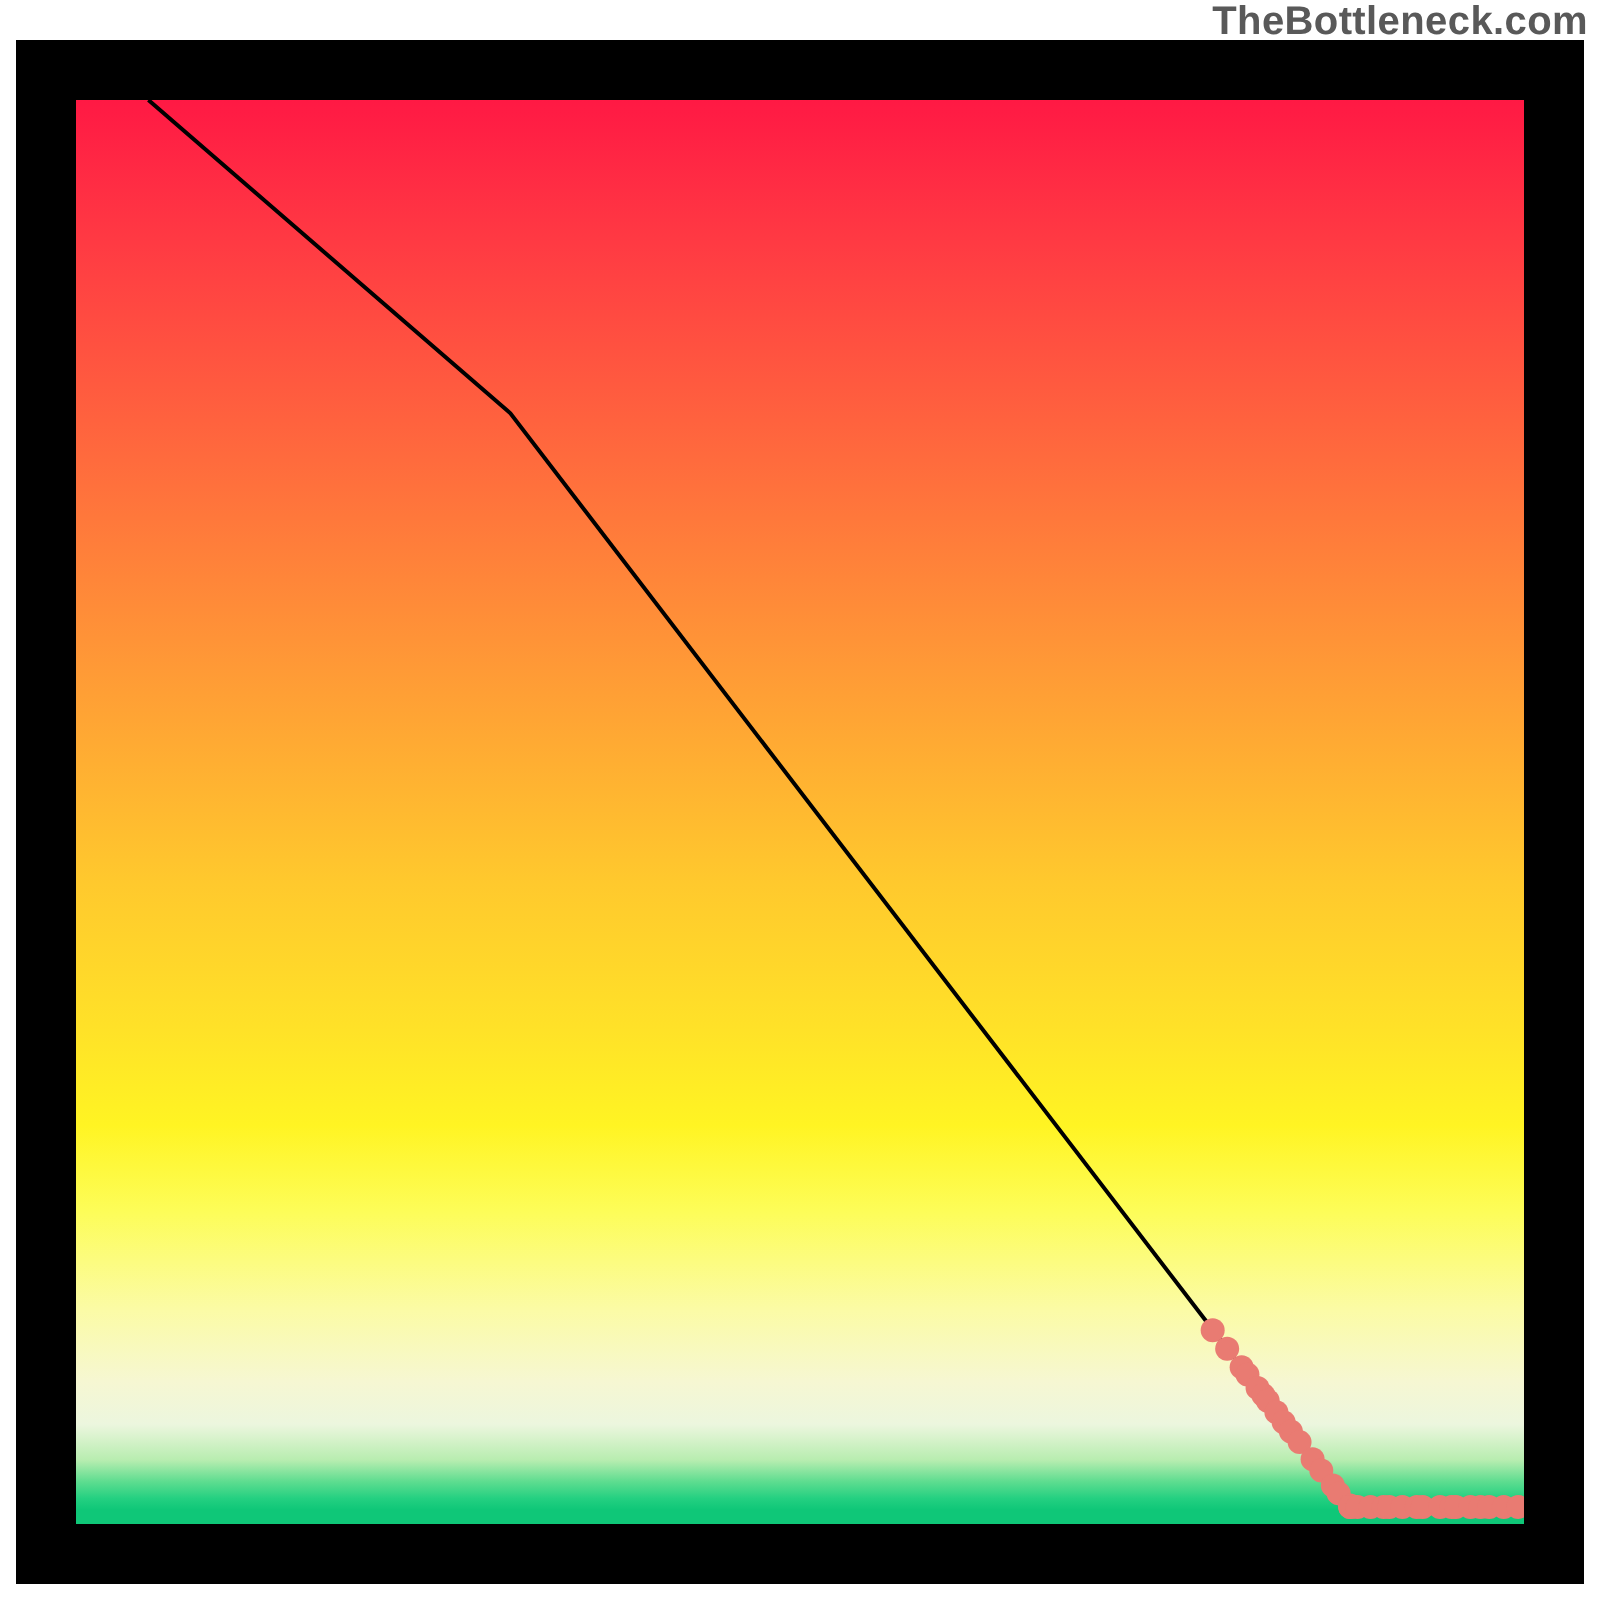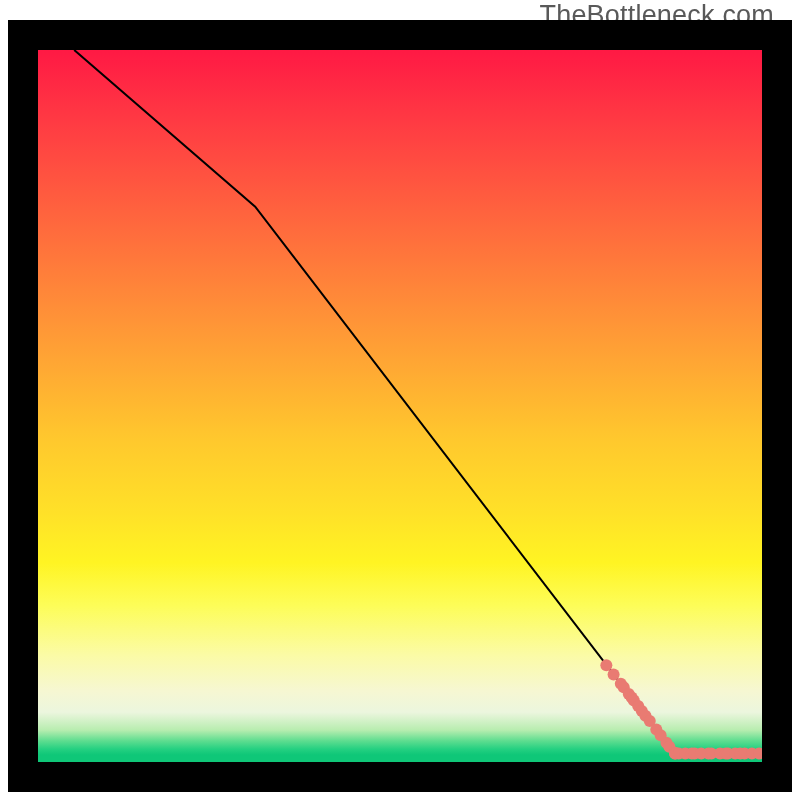--- a/index.html
+++ b/index.html
@@ -46,23 +46,23 @@
       #b8edb0 95.5%,
       #5fdd90 97%,
       #24d081 98.2%,
       #0fc778 99%,
       #0fc778 100%
     );
   }
   .attribution {
     position: absolute;
     top: 0px;
-    right: 26px;
-    font-size: 27px;
-    font-weight: 400;
+    right: 6px;
+    font-size: 20px;
+    font-weight: 700;
     color: #595959;
     letter-spacing: 0.2px;
   }
   svg.overlay {
     position: absolute;
     left: 38px;
     top: 50px;
     width: 724px;
     height: 712px;
     pointer-events: none;

